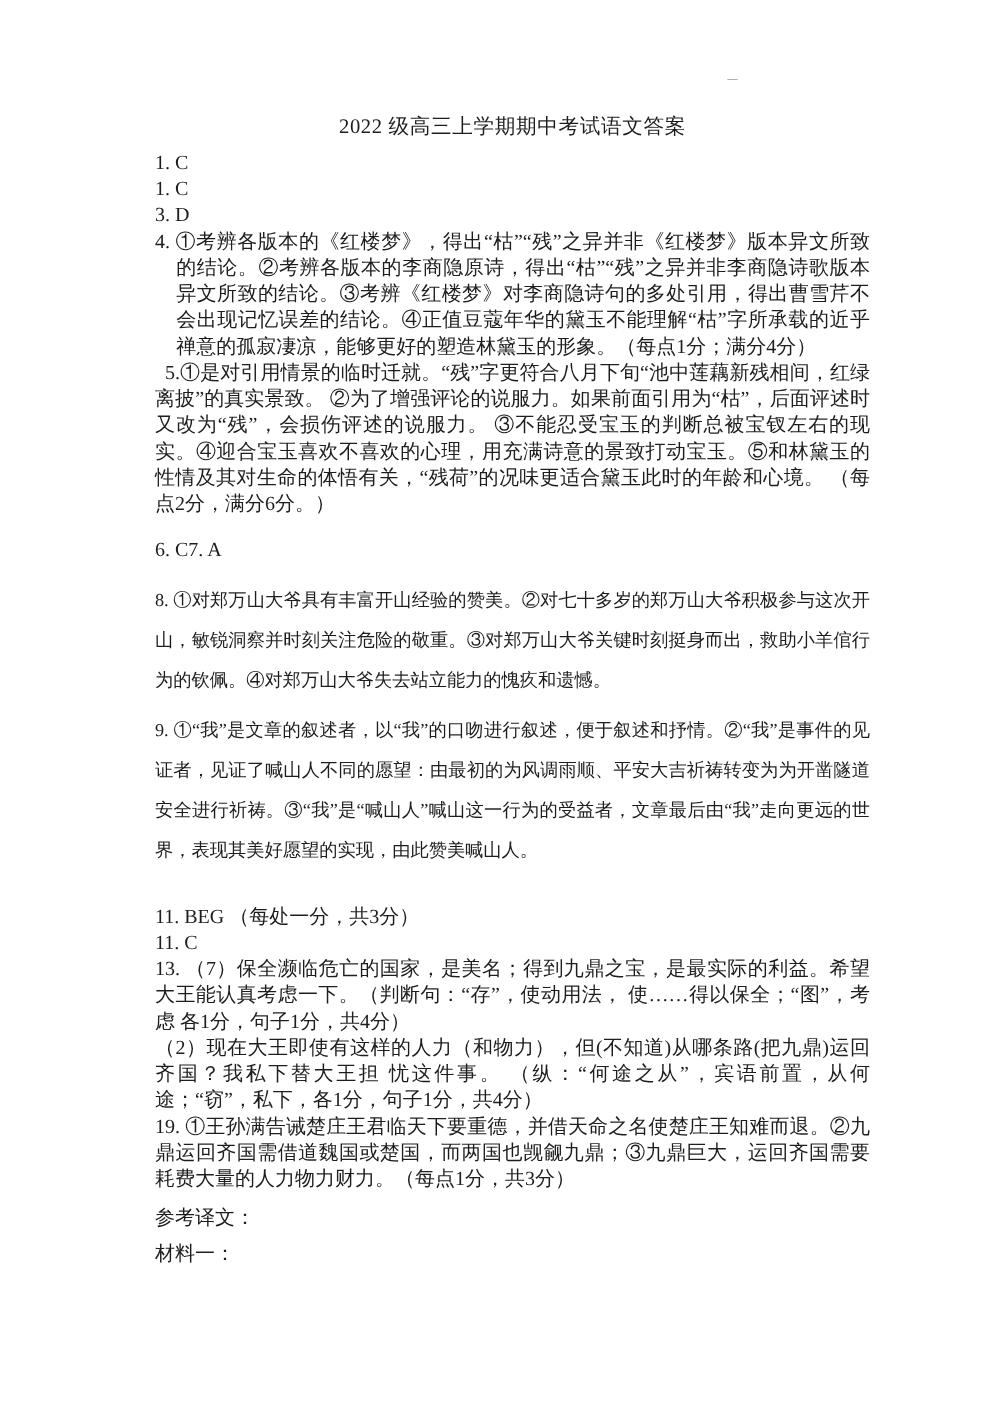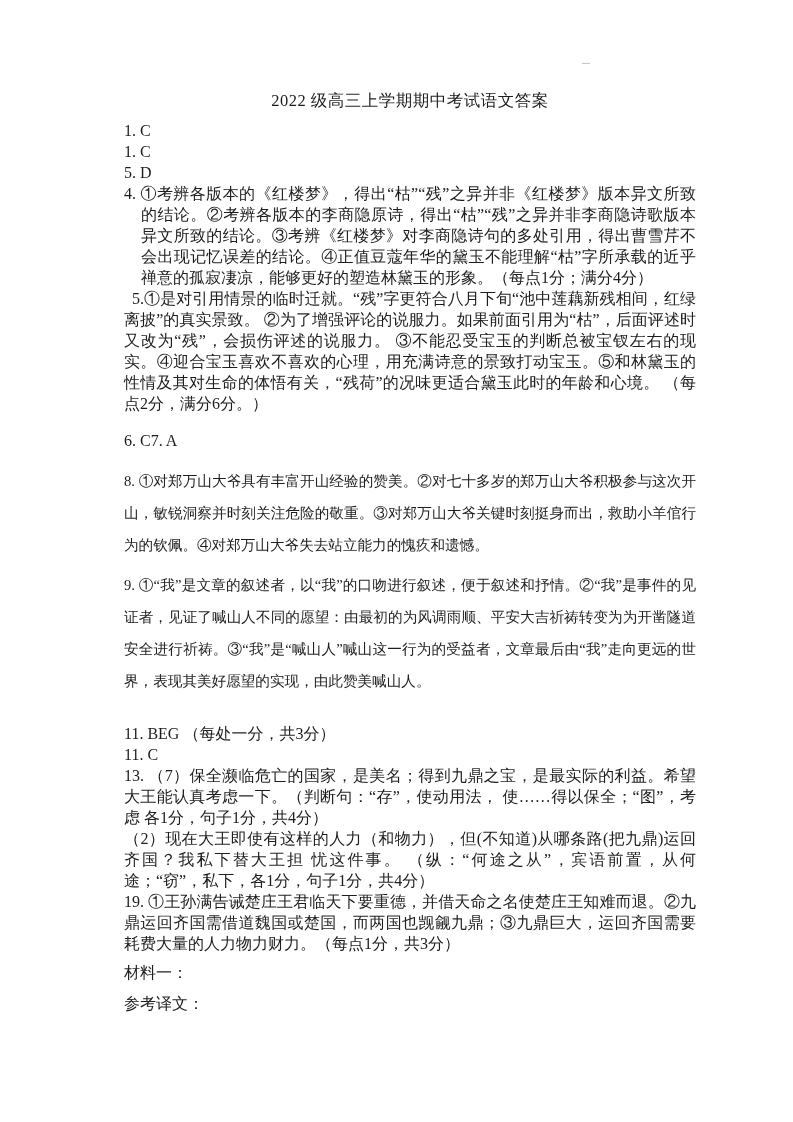--- a/index.html
+++ b/index.html
@@ -70,21 +70,21 @@
   <div class="corner-mark">＿</div>
 
   <div class="content">
 
     <h1 class="title">2022 级高三上学期期中考试语文答案</h1>
 
     <p class="ans">1. C</p>
 
     <p class="ans">1. C</p>
 
-    <p class="ans">5. D</p>
+    <p class="ans">3. D</p>
 
     <p class="ans hang">4. ①考辨各版本的《红楼梦》，得出“枯”“残”之异并非《红楼梦》版本异文所致的结论。②考辨各版本的李商隐原诗，得出“枯”“残”之异并非李商隐诗歌版本异文所致的结论。③考辨《红楼梦》对李商隐诗句的多处引用，得出曹雪芹不会出现记忆误差的结论。④正值豆蔻年华的黛玉不能理解“枯”字所承载的近乎禅意的孤寂凄凉，能够更好的塑造林黛玉的形象。（每点1分；满分4分）</p>
 
     <p class="ans indent-half">5.①是对引用情景的临时迁就。“残”字更符合八月下旬“池中莲藕新残相间，红绿离披”的真实景致。 ②为了增强评论的说服力。如果前面引用为“枯”，后面评述时又改为“残”，会损伤评述的说服力。 ③不能忍受宝玉的判断总被宝钗左右的现实。④迎合宝玉喜欢不喜欢的心理，用充满诗意的景致打动宝玉。⑤和林黛玉的性情及其对生命的体悟有关，“残荷”的况味更适合黛玉此时的年龄和心境。 （每点2分，满分6分。）</p>
 
     <p class="ans mt16">6. C7. A</p>
 
     <p class="ans spaced mt14">8. ①对郑万山大爷具有丰富开山经验的赞美。②对七十多岁的郑万山大爷积极参与这次开山，敏锐洞察并时刻关注危险的敬重。③对郑万山大爷关键时刻挺身而出，救助小羊倌行为的钦佩。④对郑万山大爷失去站立能力的愧疚和遗憾。</p>
 
     <p class="ans spaced mt8">9. ①“我”是文章的叙述者，以“我”的口吻进行叙述，便于叙述和抒情。②“我”是事件的见证者，见证了喊山人不同的愿望：由最初的为风调雨顺、平安大吉祈祷转变为为开凿隧道安全进行祈祷。③“我”是“喊山人”喊山这一行为的受益者，文章最后由“我”走向更远的世界，表现其美好愿望的实现，由此赞美喊山人。</p>
@@ -93,18 +93,18 @@
 
     <p class="ans">11. C</p>
 
 
     <p class="ans">13. （7）保全濒临危亡的国家，是美名；得到九鼎之宝，是最实际的利益。希望大王能认真考虑一下。（判断句：“存”，使动用法， 使……得以保全；“图”，考虑 各1分，句子1分，共4分）</p>
 
     <p class="ans">（2）现在大王即使有这样的人力（和物力），但(不知道)从哪条路(把九鼎)运回齐国？我私下替大王担 忧这件事。 （纵：“何途之从”，宾语前置，从何途；“窃”，私下，各1分，句子1分，共4分）</p>
 
     <p class="ans">19. ①王孙满告诫楚庄王君临天下要重德，并借天命之名使楚庄王知难而退。②九鼎运回齐国需借道魏国或楚国，而两国也觊觎九鼎；③九鼎巨大，运回齐国需要耗费大量的人力物力财力。（每点1分，共3分）</p>
 
+    <p class="ans mt10">参考译文：</p>
+
     <p class="ans mt8">材料一：</p>
-
-    <p class="ans mt10">参考译文：</p>
 
   </div>
 </div>
 
 </body></html>

